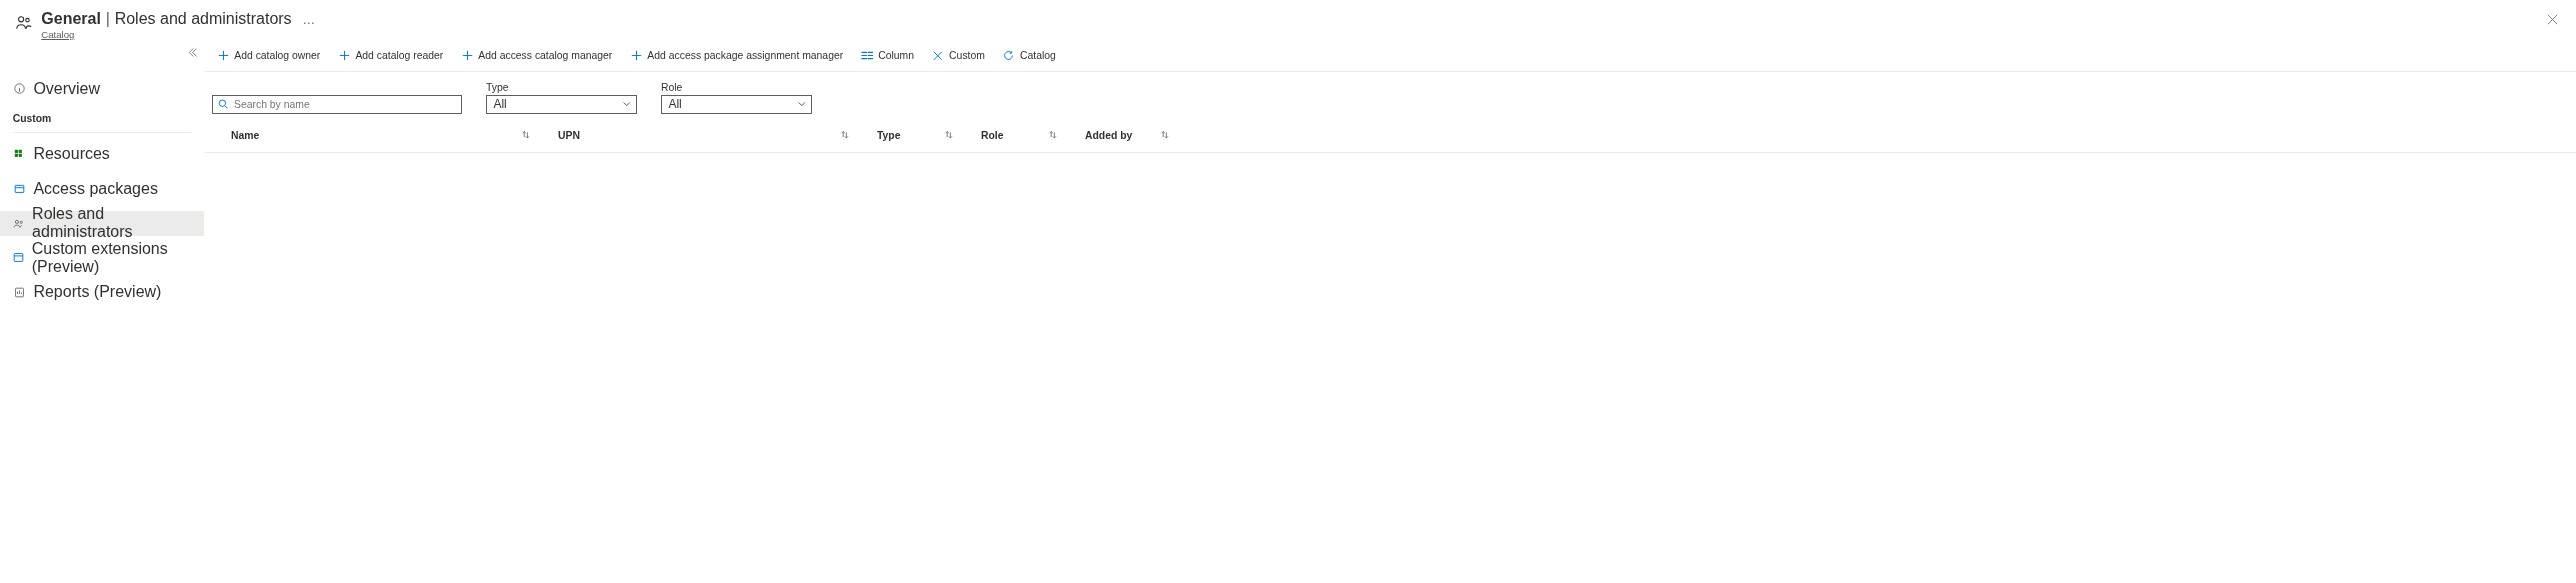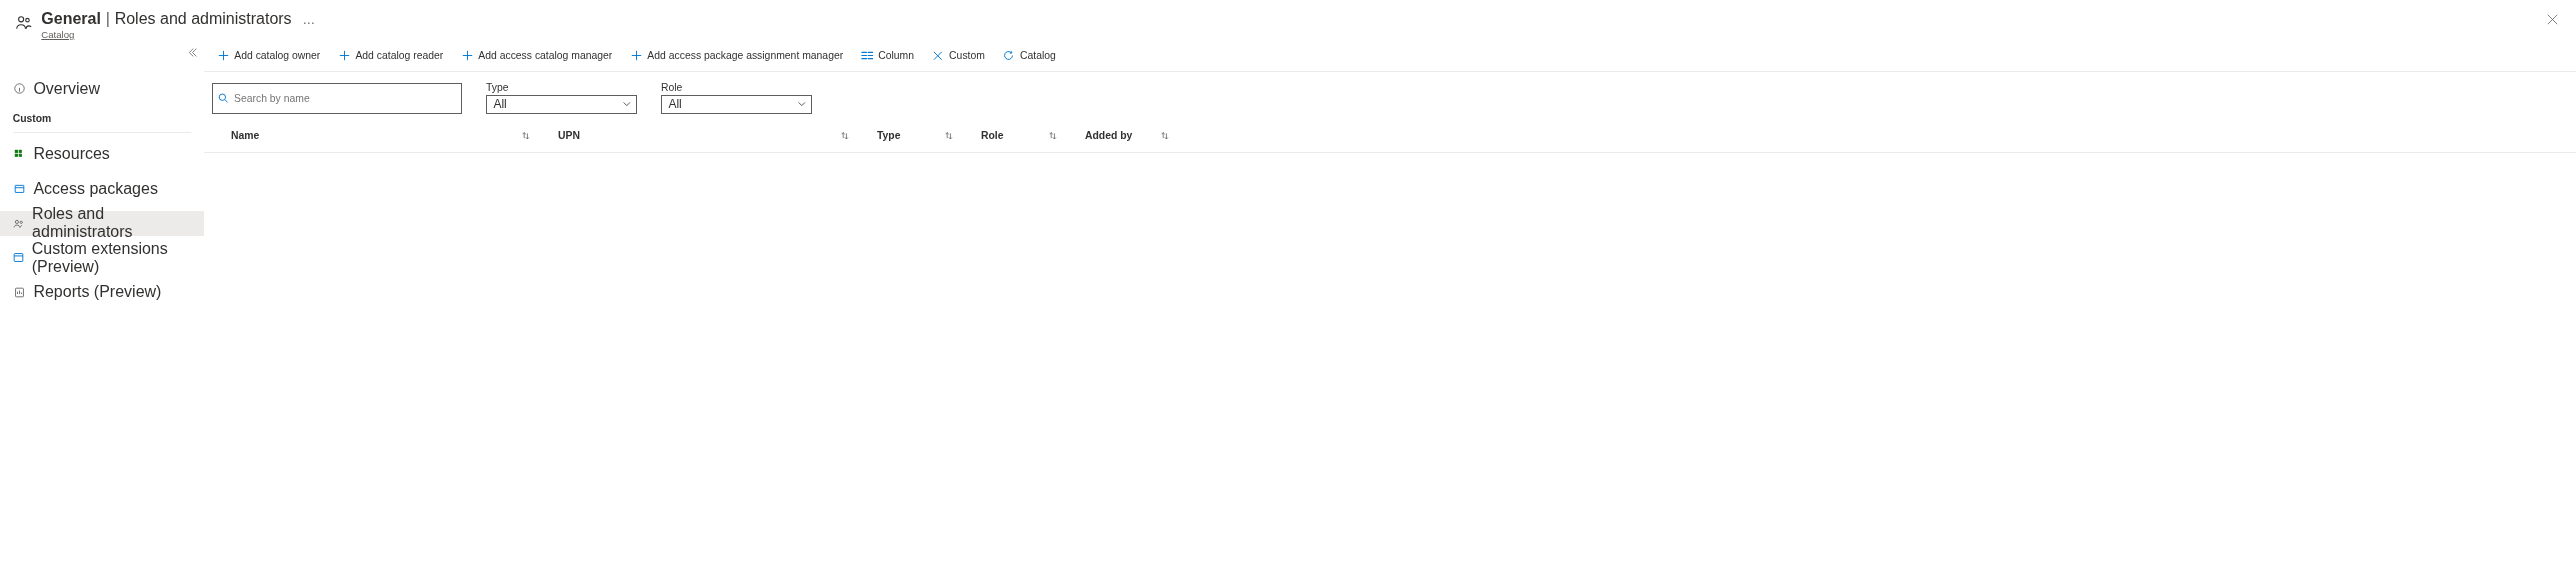--- a/index.html
+++ b/index.html
@@ -103,21 +103,21 @@
   .tbtn .ticon { width:12.7px;height:12.7px;display:flex;align-items:center;justify-content:center;color:#0078d4; }
 
   .filters {
     display:flex; align-items:flex-end;
     gap: 24px;
     padding: 9.6px 8px 6.4px 8px;
   }
   .search-wrap { position:relative; width: 250px; align-self:flex-end;}
   .search-icon { position:absolute; left:6.4px; top:50%; transform:translateY(-50%); color:#0078d4; }
   .search-input {
-    width:100%; height:31px;
+    width:100%; height:19px;
     border:0.8px solid #605e5c;
     padding: 0 0 0 21px;
     font-size:10.4px;
     font-family:inherit;
     outline:none;
   }
   .filter-col { display:flex; flex-direction:column; gap:1.6px; }
   .filter-label { font-size:10.4px; color:#323130; }
   .select {
     position:relative;
@@ -132,21 +132,21 @@
   .grid-head {
     display:grid;
     grid-template-columns: 327px 319px 104px 104px 112px;
     align-items:center;
     height: 33px;
     padding: 0 8px 0 27px;
     border-bottom: 0.8px solid #edebe9;
     font-weight:600;
     font-size:10.4px;
   }
-  .col { display:flex; align-items:center; justify-content:space-between; padding-right: 27px;}
+  .col { display:flex; align-items:flex-start; justify-content:space-between; padding-right: 27px;}
   .sort-icon { color:#605e5c; }
 
   .grid-body { padding: 8px 9.6px; font-size:10.4px; color:#323130;}
 </style>
 </head>
 <body>
 
 <div class="header">
   <span class="header-icon">
     <svg width="19" height="19" viewBox="0 0 24 24" fill="none" stroke="currentColor" stroke-width="1.4">

